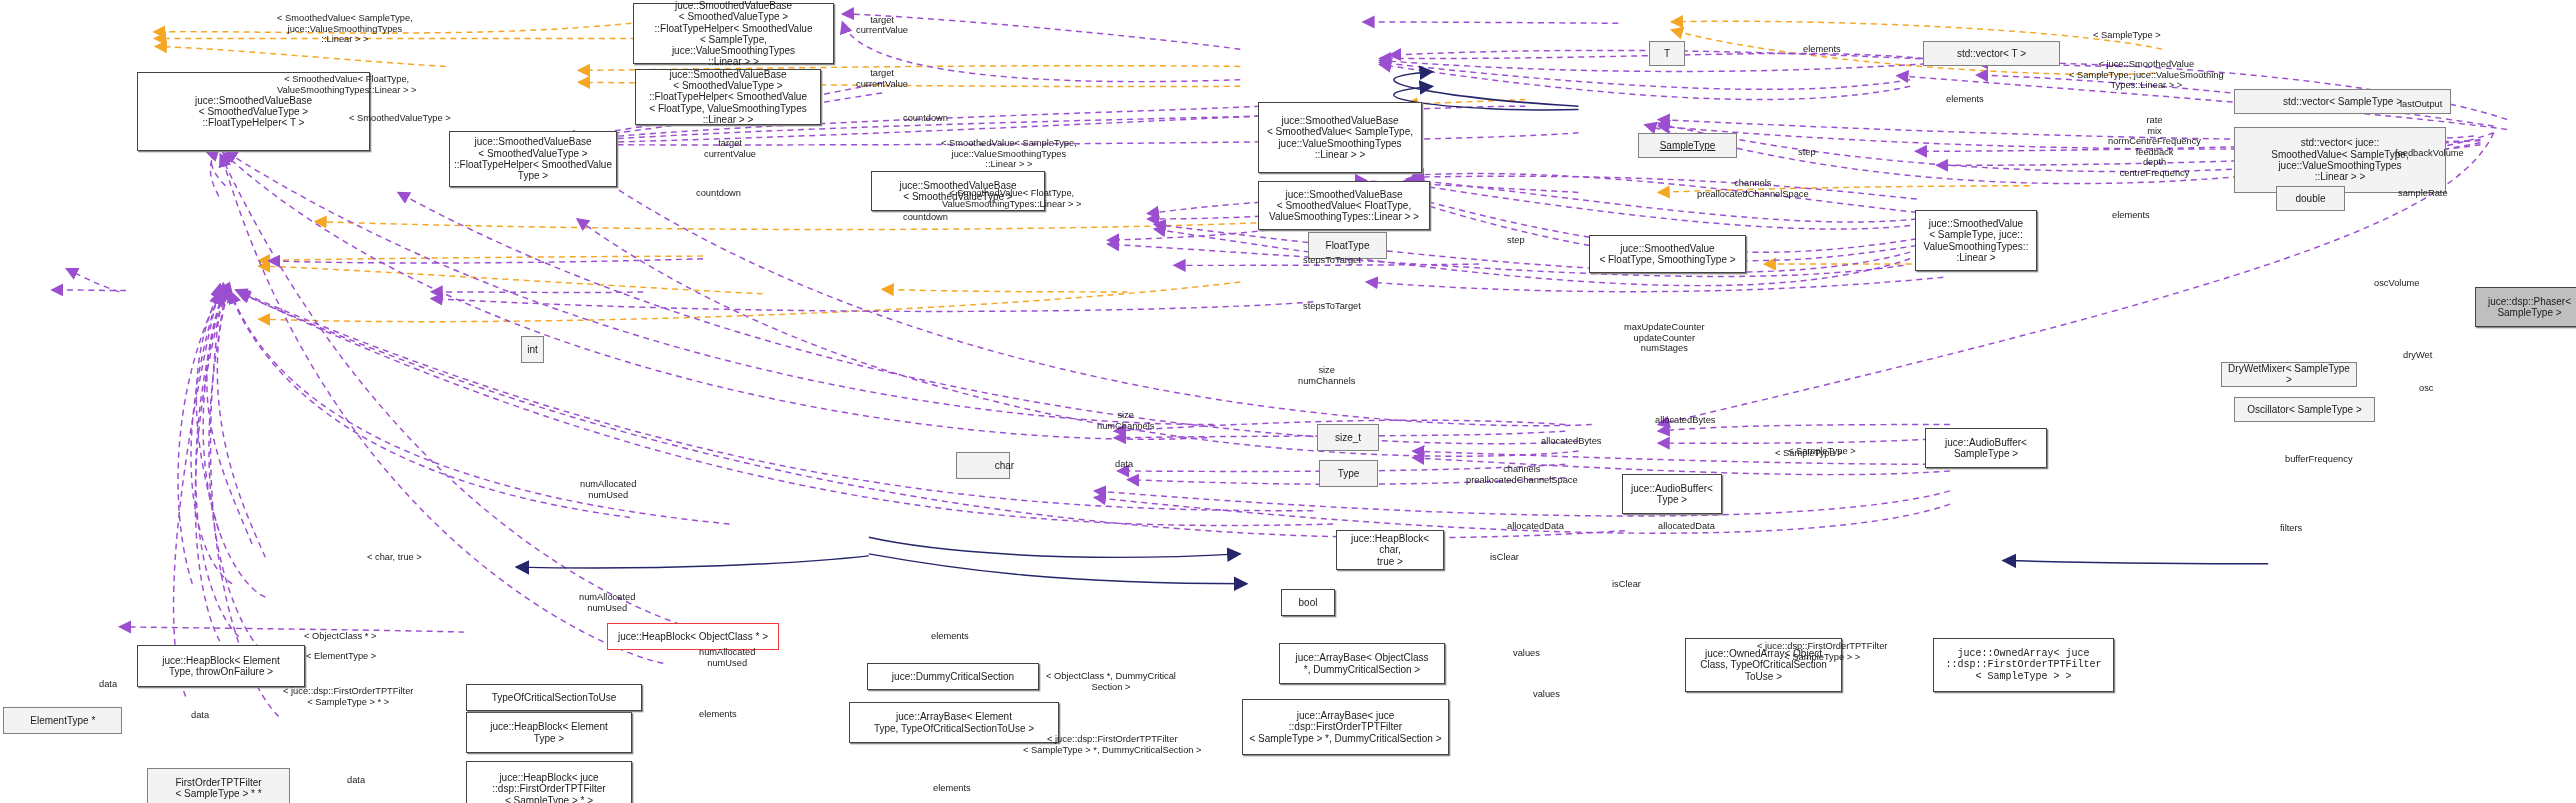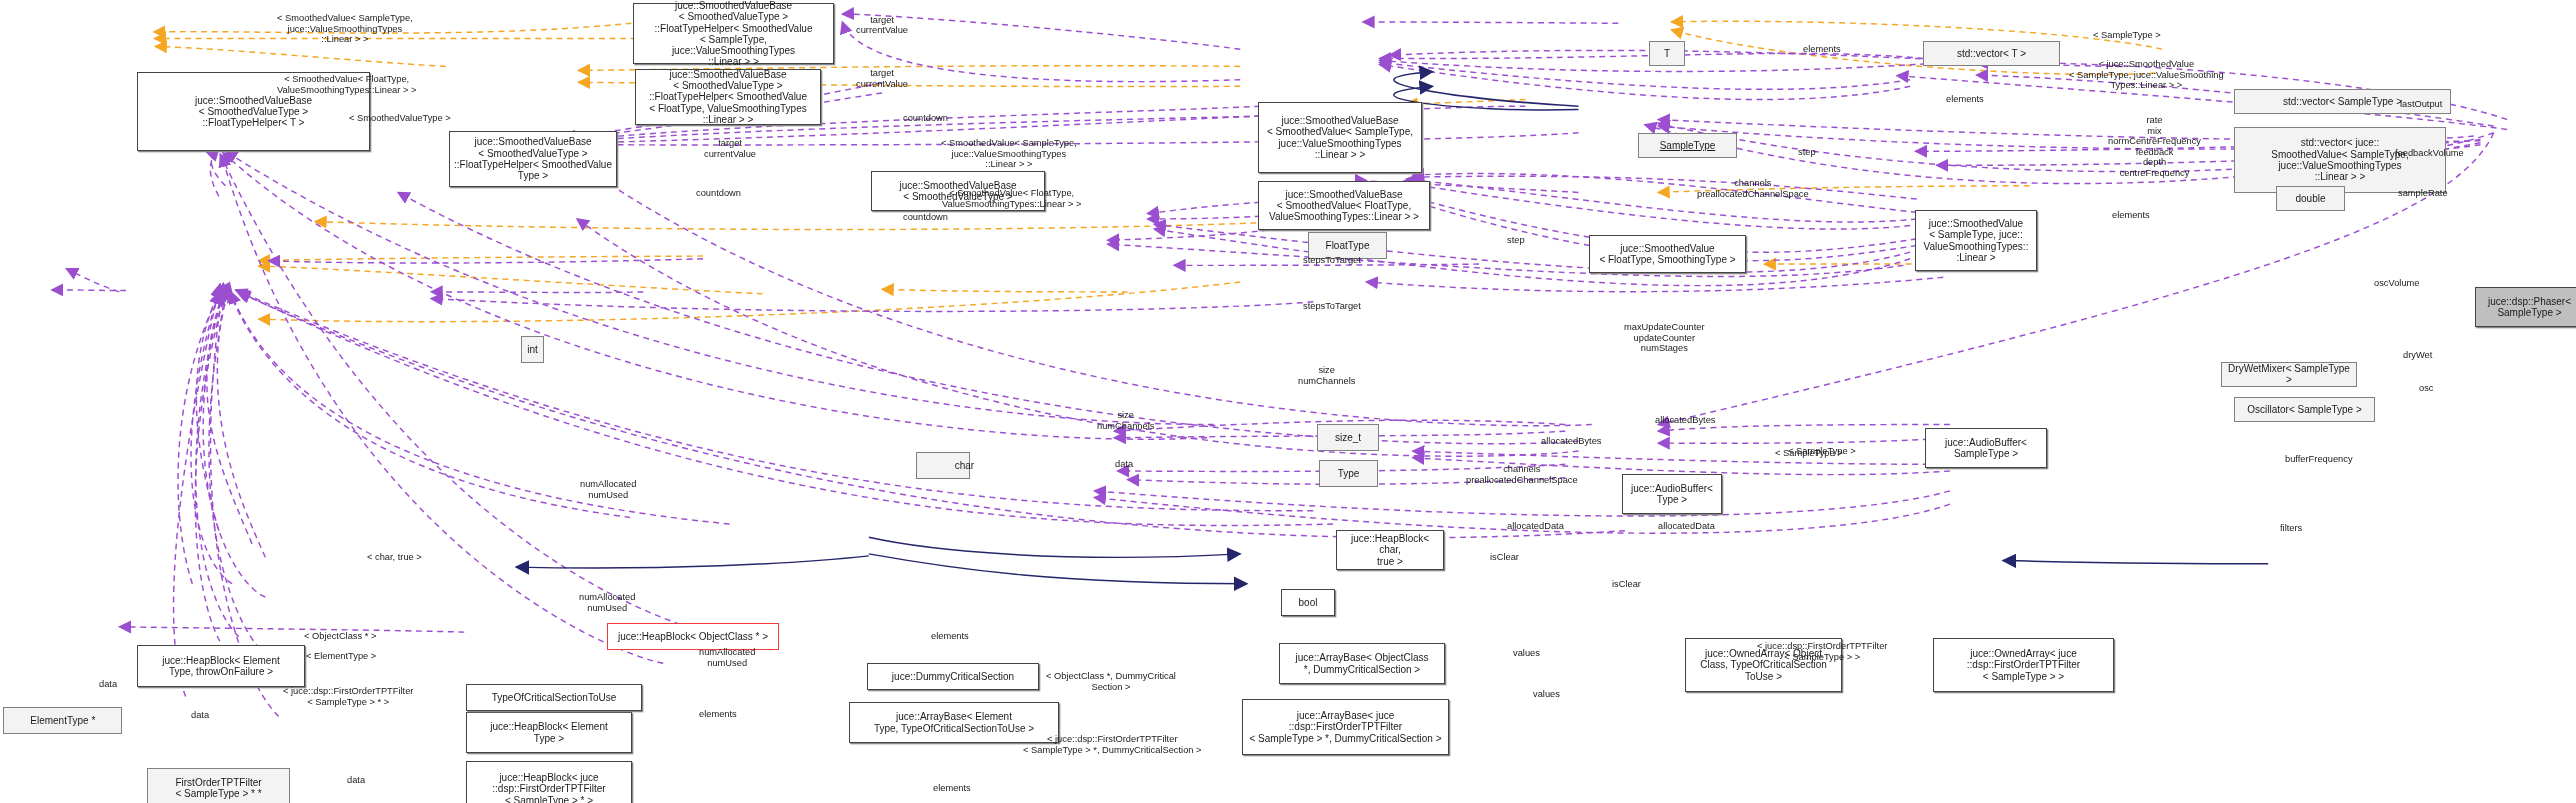--- a/index.html
+++ b/index.html
@@ -223,21 +223,21 @@
 SmoothedValue&lt; SampleType,
 juce::ValueSmoothingTypes
 ::Linear &gt; &gt;</div>
     <div class="node" style="left: 2276px; top: 186px; width: 69px; height: 24.5px;">double</div>
     <div class="node current" style="left: 2475px; top: 287px; width: 109px; height: 40px;">juce::dsp::Phaser&lt;
 SampleType &gt;</div>
     <div class="node" style="left: 2221px; top: 362px; width: 136px; height: 24.5px;">DryWetMixer&lt; SampleType &gt;</div>
     <div class="node" style="left: 2234px; top: 397px; width: 141px; height: 24.5px;">Oscillator&lt; SampleType &gt;</div>
     <div class="node" style="left: 1317px; top: 424px; width: 62px; height: 26.5px;">size_t</div>
     <div class="node" style="left: 1319px; top: 460px; width: 59px; height: 26.5px;">Type</div>
-    <div class="node" style="left: 916px; top: 452px; width: 54px; height: 26.5px; padding-left: 46px;">char</div>
+    <div class="node" style="left: 956px; top: 452px; width: 54px; height: 26.5px; padding-left: 46px;">char</div>
     <div class="node solid" style="left: 1281px; top: 589px; width: 54px; height: 26.5px;">bool</div>
     <div class="node solid" style="left: 1622px; top: 474px; width: 100px; height: 40px;">juce::AudioBuffer&lt;
 Type &gt;</div>
     <div class="node solid" style="left: 1925px; top: 428px; width: 122px; height: 40px;">juce::AudioBuffer&lt;
 SampleType &gt;</div>
     <div class="node solid" style="left: 1288px; top: 530px; width: 108px; height: 40px; margin-left: 48px;">juce::HeapBlock&lt; char,
 true &gt;</div>
     <div class="node solid" style="left: 137px; top: 645px; width: 168px; height: 42px;">juce::HeapBlock&lt; Element
 Type, throwOnFailure &gt;</div>
     <div class="node red" style="left: 607px; top: 623px; width: 172px; height: 26.5px;">juce::HeapBlock&lt; ObjectClass * &gt;</div>
@@ -254,21 +254,21 @@
     <div class="node solid" style="left: 849px; top: 702px; width: 210px; height: 41px;">juce::ArrayBase&lt; Element
 Type, TypeOfCriticalSectionToUse &gt;</div>
     <div class="node solid" style="left: 1279px; top: 643px; width: 166px; height: 41px;">juce::ArrayBase&lt; ObjectClass
 *, DummyCriticalSection &gt;</div>
     <div class="node solid" style="left: 1242px; top: 699px; width: 207px; height: 56px;">juce::ArrayBase&lt; juce
 ::dsp::FirstOrderTPTFilter
 &lt; SampleType &gt; *, DummyCriticalSection &gt;</div>
     <div class="node solid" style="left: 1685px; top: 638px; width: 157px; height: 54px;">juce::OwnedArray&lt; Object
 Class, TypeOfCriticalSection
 ToUse &gt;</div>
-    <div class="node solid" style="left: 1933px; top: 638px; width: 181px; height: 54px;">juce::OwnedArray&lt; juce
+    <div class="node solid" style="left: 1933px; top: 638px; width: 181px; height: 54px; font-family: Liberation Mono, monospace;">juce::OwnedArray&lt; juce
 ::dsp::FirstOrderTPTFilter
 &lt; SampleType &gt; &gt;</div>
     <div class="elabel" style="left: 277px; top: 13.3px;">&lt; SmoothedValue&lt; SampleType,
 juce::ValueSmoothingTypes
 ::Linear &gt; &gt;</div>
     <div class="elabel" style="left: 277px; top: 74px;">&lt; SmoothedValue&lt; FloatType,
 ValueSmoothingTypes::Linear &gt; &gt;</div>
     <div class="elabel" style="left: 349px; top: 113px;">&lt; SmoothedValueType &gt;</div>
     <div class="elabel" style="left: 856px; top: 14.6px;">target
 currentValue</div>

